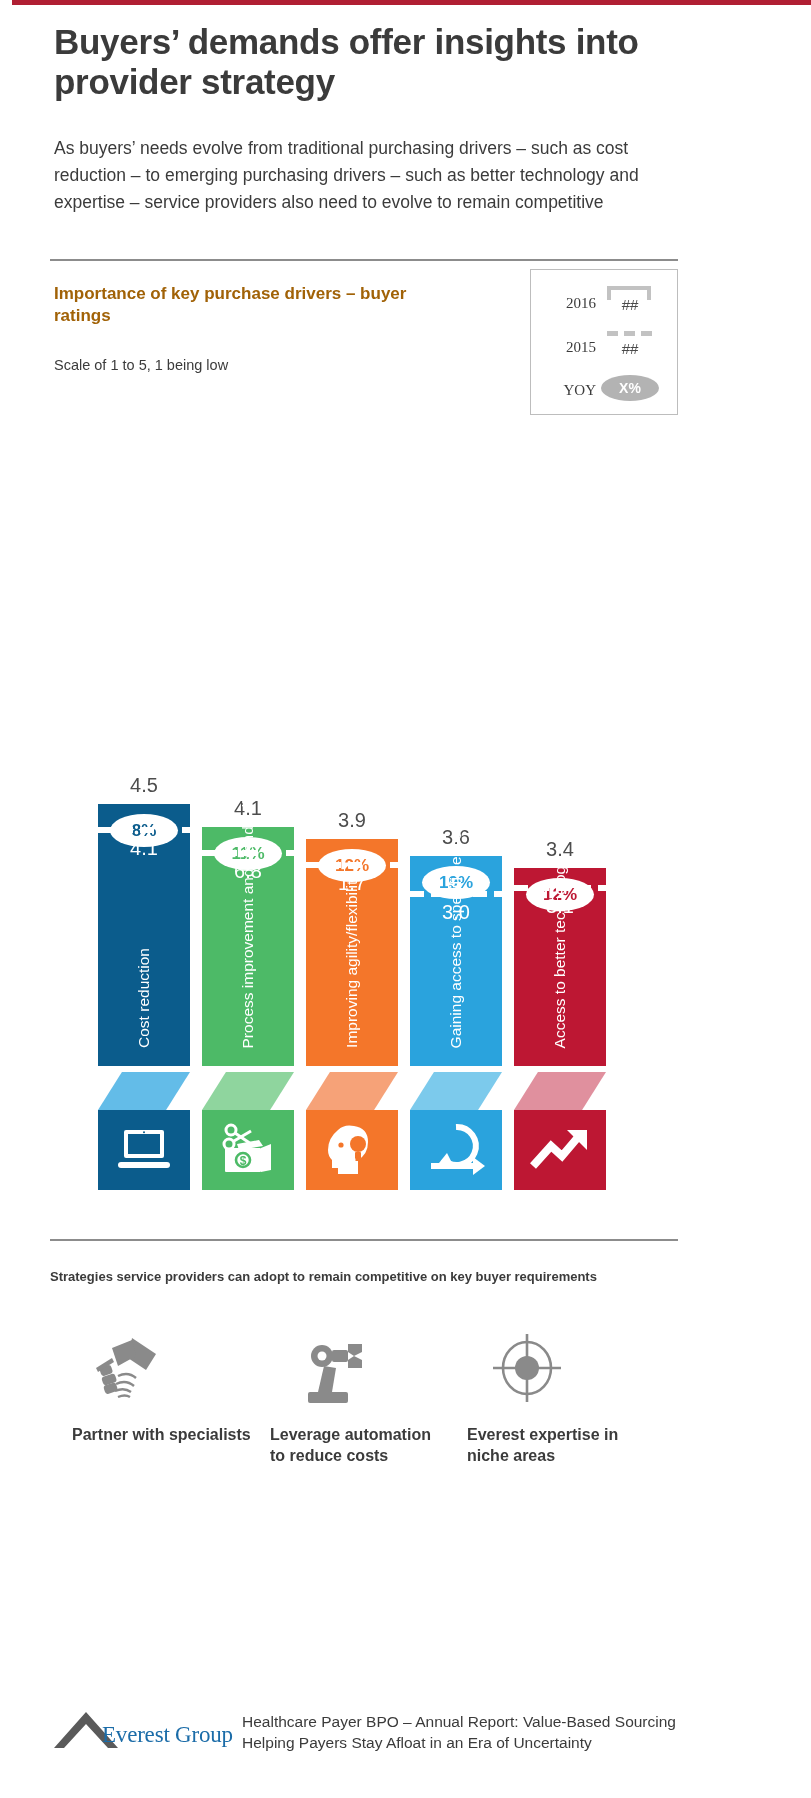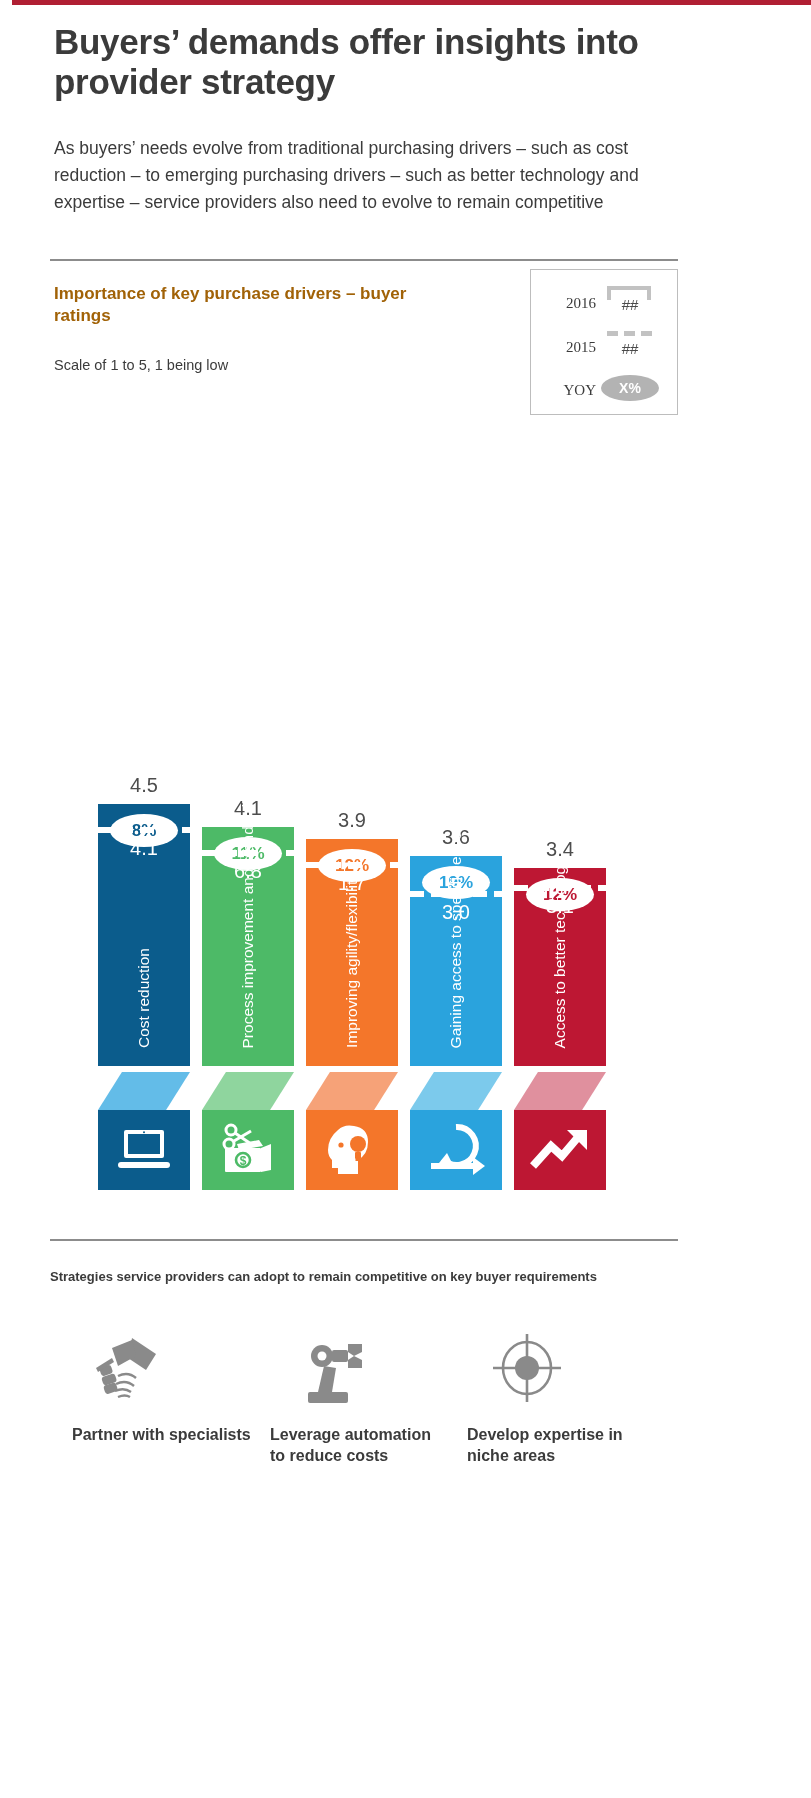--- a/index.html
+++ b/index.html
@@ -365,19 +365,31 @@
     <div class="strat-icon">
       <svg width="96" height="80" viewBox="0 0 96 80">
         <g stroke="#8a8a8a" fill="none" stroke-width="2.6">
           <ellipse cx="48" cy="40" rx="24" ry="26"></ellipse>
           <line x1="48" y1="6" x2="48" y2="74"></line>
           <line x1="14" y1="40" x2="82" y2="40"></line>
         </g>
         <circle cx="48" cy="40" r="12" fill="#8a8a8a"></circle>
       </svg>
     </div>
-    <div class="strat-label">Develop expertise in niche areas</div>
+    <div class="strat-label">Everest expertise in niche areas</div>
   </div>
 
   <div class="rule rule-3" style="top:1700px;width:0;height:0;"></div>
 
+  <div class="footer">
+    <div class="logo-mark">
+      <svg width="110" height="44" viewBox="0 0 110 44">
+        <path d="M2 42 L34 6 L66 42 L56 42 L34 18 L12 42 Z" fill="#5a5a5a"></path>
+      </svg>
+    </div>
+    <div class="logo-text">Everest Group</div>
+    <div class="footer-txt">
+      <div>Healthcare Payer BPO – Annual Report: Value-Based Sourcing</div>
+      <div>Helping Payers Stay Afloat in an Era of Uncertainty</div>
+    </div>
+  </div>
 
 </div>
 
 </body></html>

